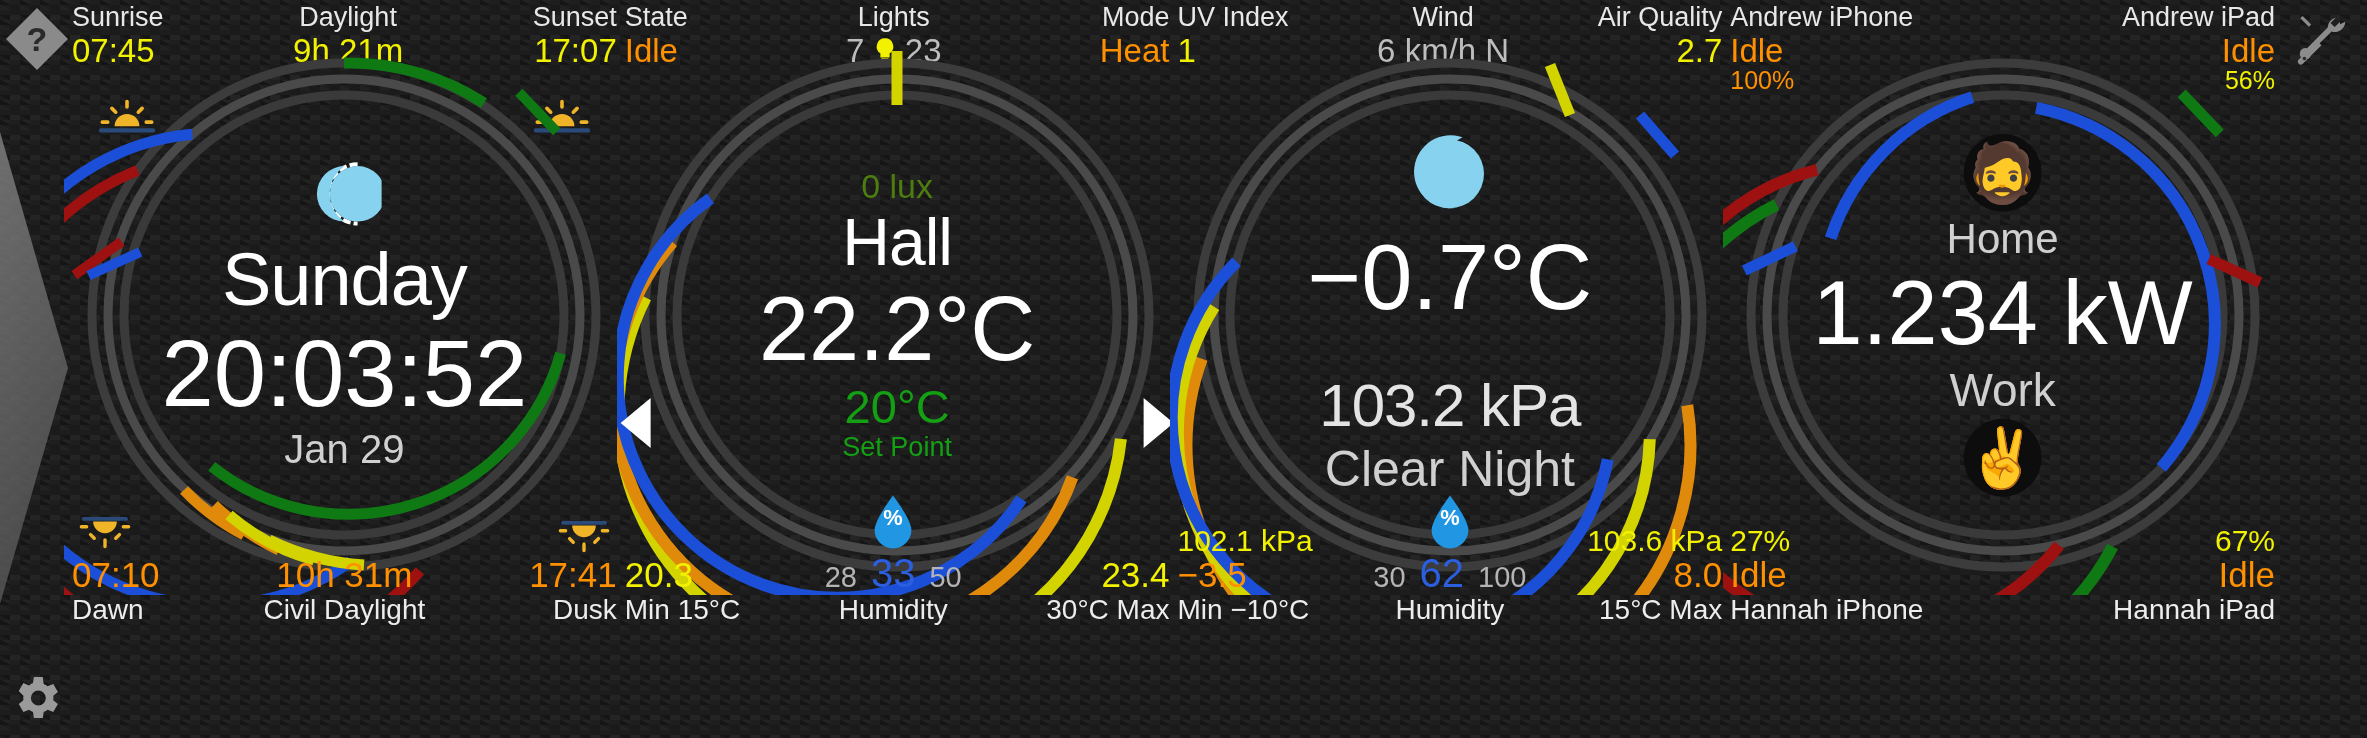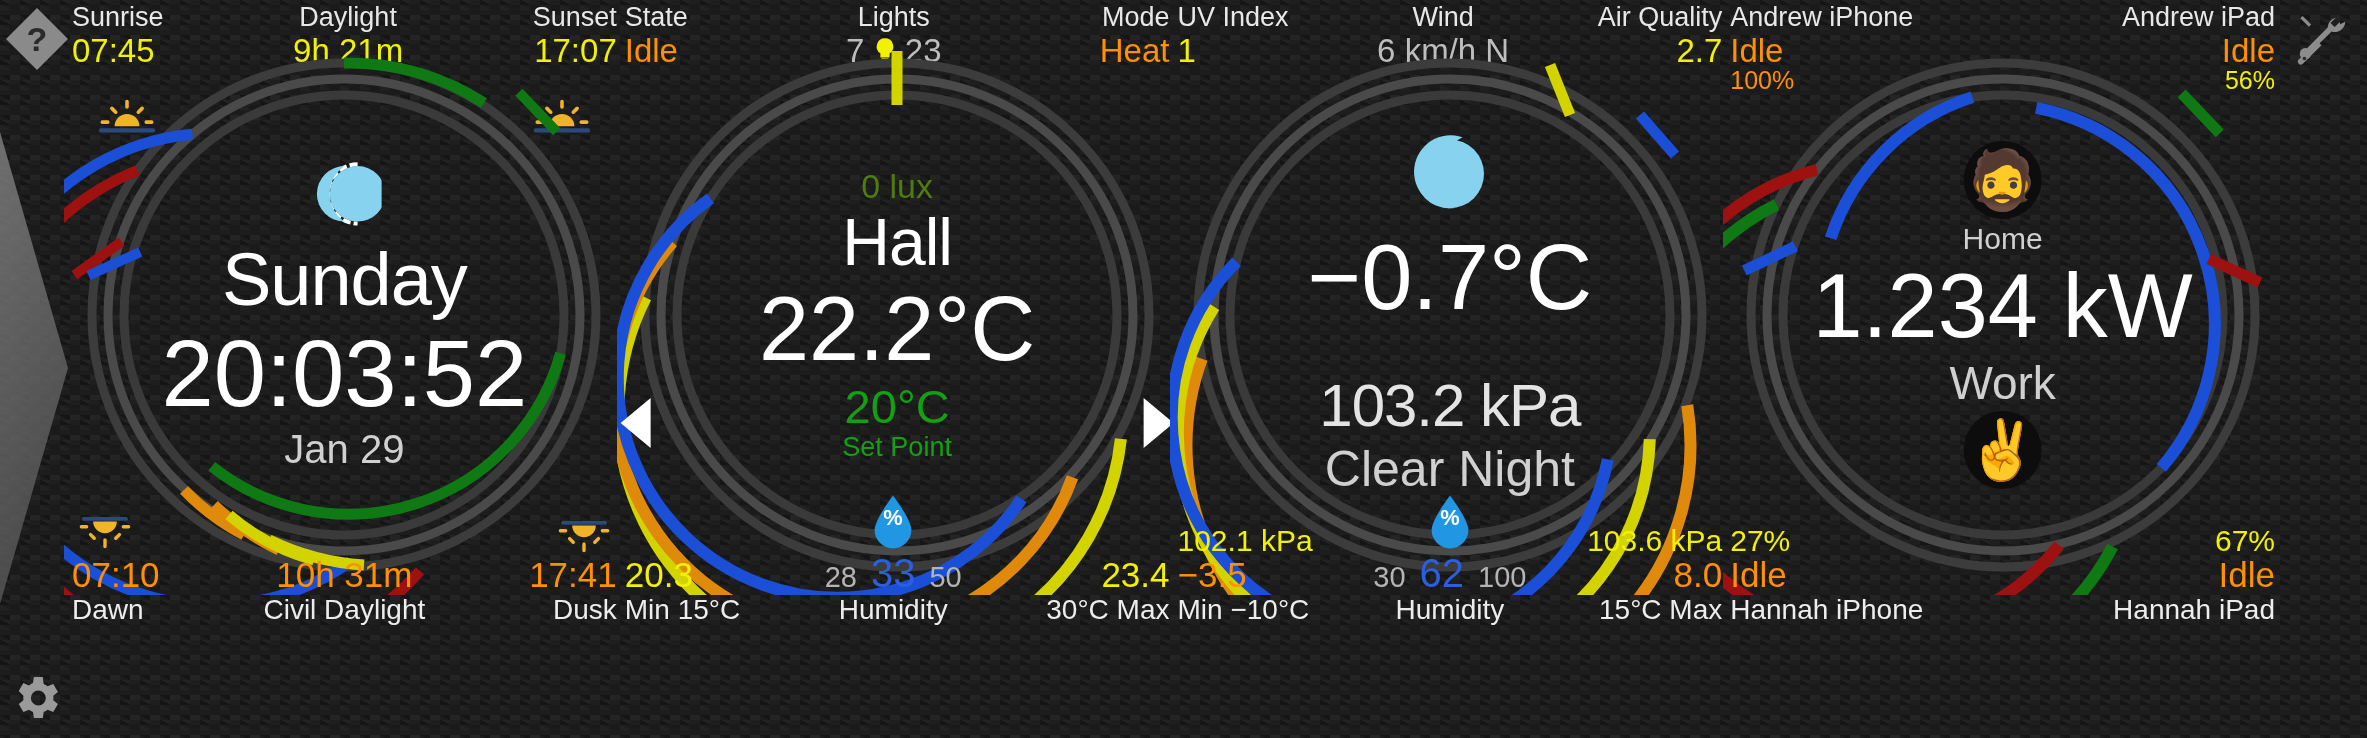--- a/index.html
+++ b/index.html
@@ -437,21 +437,21 @@
           <line x1="30" y1="200" x2="84" y2="183" stroke="#1b4fd8" transform="rotate(-8 280 280)"></line>
           <line x1="476" y1="196" x2="530" y2="212" stroke="#9e1111" transform="rotate(8 280 280)"></line>
           <line x1="470" y1="68" x2="506" y2="110" stroke="#0f7a14" transform="rotate(-3 280 280)"></line>
         </g>
       </svg>
 
       <div class="center">
         <div class="avatar">
           <span>🧔</span>
         </div>
-        <div class="c-sub" style="font-size:30px;margin-top:2px;">Home</div>
+        <div class="c-sub" style="font-size:42px;margin-top:2px;">Home</div>
         <div class="c-huge" style="font-size:90px;">1.234 kW</div>
         <div class="c-sub" style="font-size:46px;">Work</div>
         <div class="avatar">
           <span>✌️</span>
         </div>
       </div>
 
       <div class="ftr">
         <div class="cell l">
           <div class="topv yellow">27%</div>

